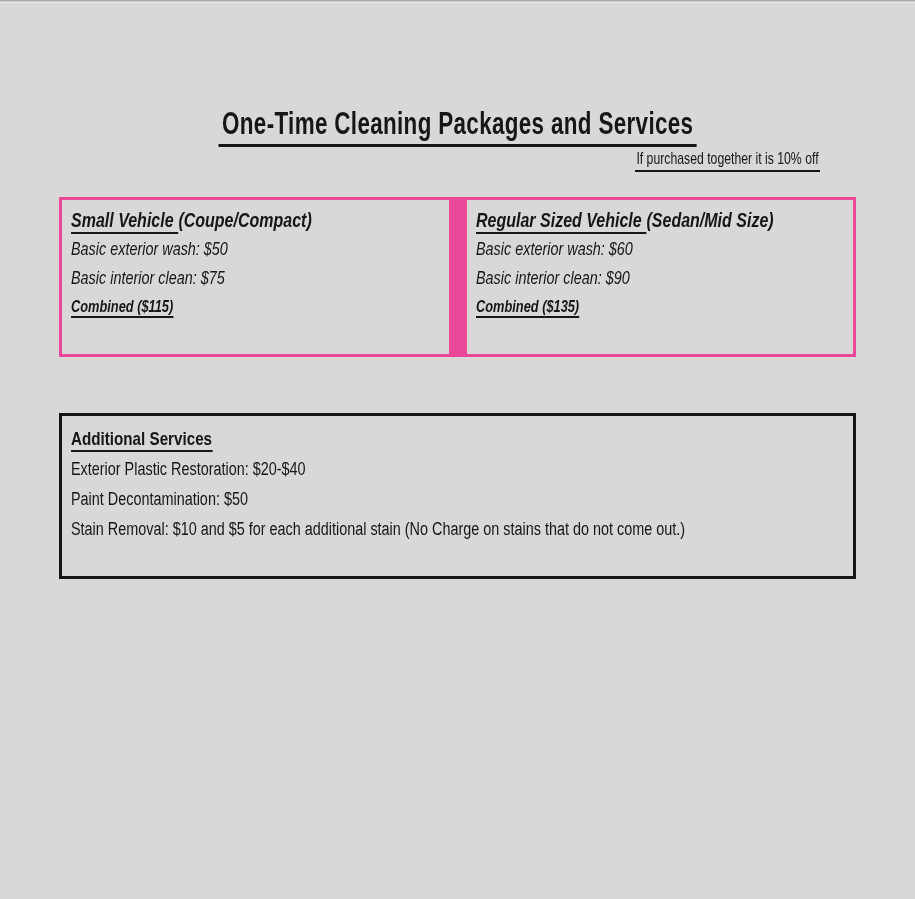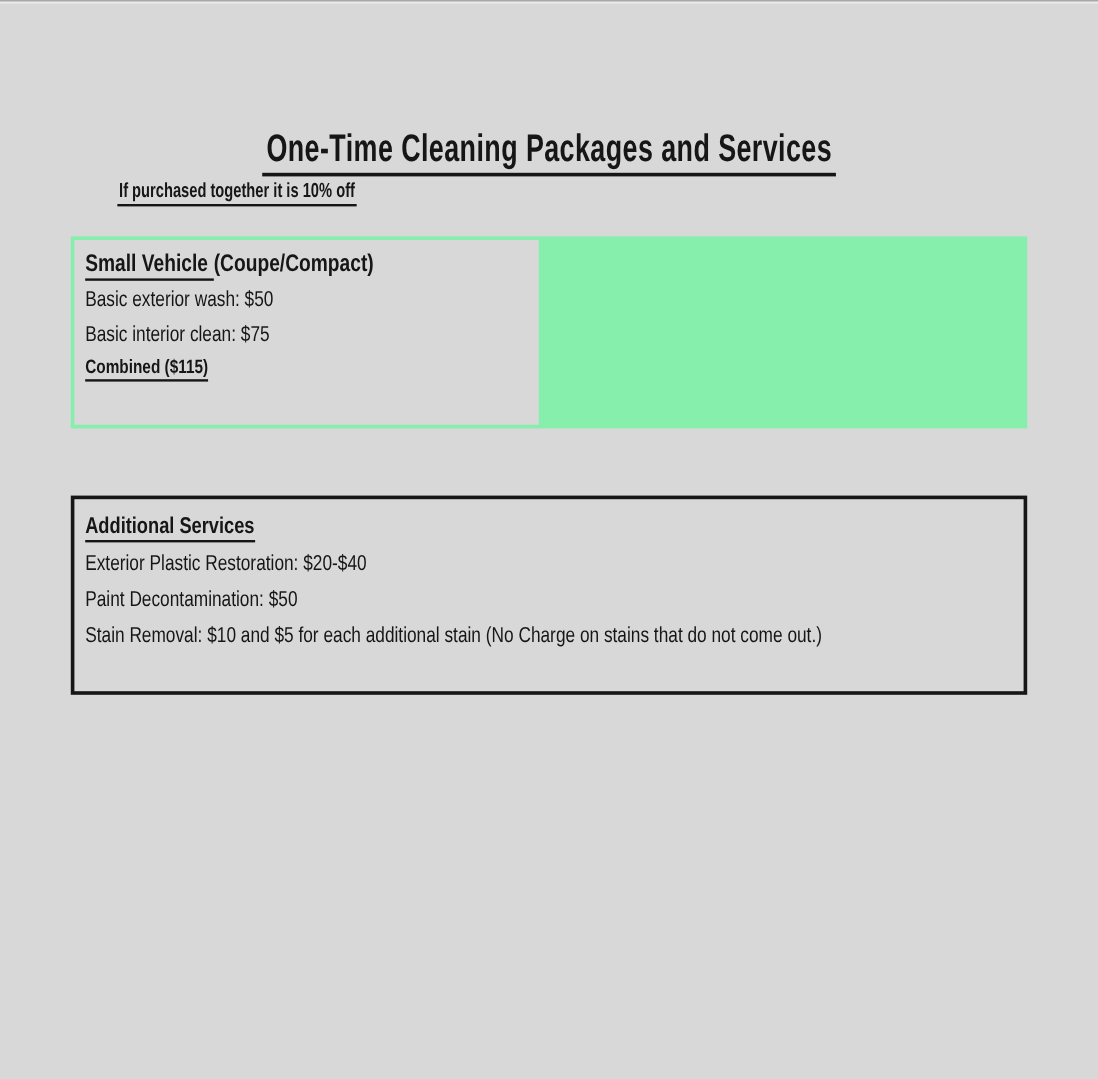--- a/index.html
+++ b/index.html
@@ -47,38 +47,39 @@
     font-weight: bold;
     letter-spacing: 0.5px;
   }
   .u-title {
     border-bottom: 3px solid #161616;
     padding: 0 5px 3px 5px;
   }
 
   .subtitle {
     margin-top: 5px;
-    text-align: left;
+    text-align: right;
     font-size: 17px;
     line-height: 22px;
-    font-weight: bold;
+    font-weight: normal;
   }
   .u-sub {
     border-bottom: 2px solid #161616;
     padding: 0 2px 2px 2px;
   }
 
   .grid {
     margin-top: 27px;
     display: grid;
     grid-template-columns: 1fr 1fr;
     grid-auto-rows: 154px;
     gap: 18px;
     padding: 3px;
-    background: #86efac;
+    background: #ec4899;
+    font-style: italic;
   }
   .cell {
     background: #d8d8d8;
     padding: 5px 0 0 9px;
   }
 
   .pkg-heading {
     font-size: 20px;
     line-height: 30px;
     font-weight: bold;
@@ -138,20 +139,28 @@
     <div class="cell">
       <div class="scale-block">
         <div class="pkg-heading"><span class="u-name">Small Vehicle</span><span>(Coupe/Compact)</span></div>
         <div class="pkg-line">Basic exterior wash: $50</div>
         <div class="pkg-line">Basic interior clean: $75</div>
         <div class="pkg-combined"><span class="u-comb">Combined ($115)</span></div>
       </div>
     </div>
 
 
+    <div class="cell">
+      <div class="scale-block">
+        <div class="pkg-heading"><span class="u-name">Regular Sized Vehicle</span><span>(Sedan/Mid Size)</span></div>
+        <div class="pkg-line">Basic exterior wash: $60</div>
+        <div class="pkg-line">Basic interior clean: $90</div>
+        <div class="pkg-combined"><span class="u-comb">Combined ($135)</span></div>
+      </div>
+    </div>
 
 
   </section>
 
   <section class="extra-card">
     <div class="scale-block">
       <div class="extra-heading"><span class="u-name" style="padding-right:1px;">Additional Services</span></div>
       <div class="extra-line">Exterior Plastic Restoration: $20-$40</div>
       <div class="extra-line">Paint Decontamination: $50</div>
       <div class="extra-line">Stain Removal: $10 and $5 for each additional stain (No Charge on stains that do not come out.)</div>

